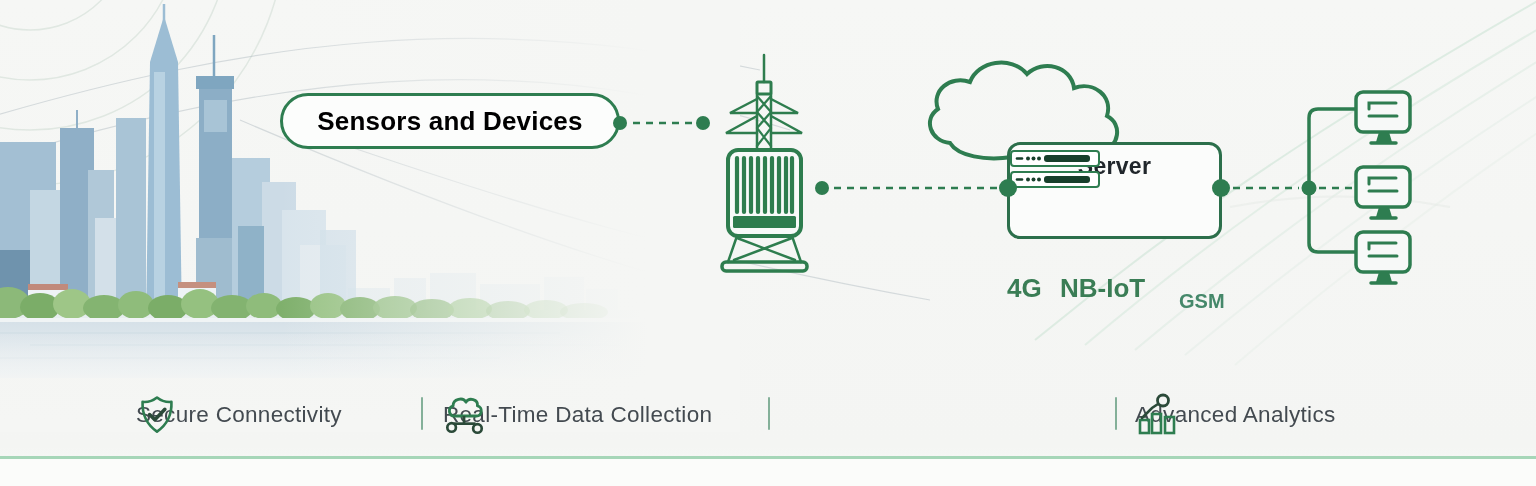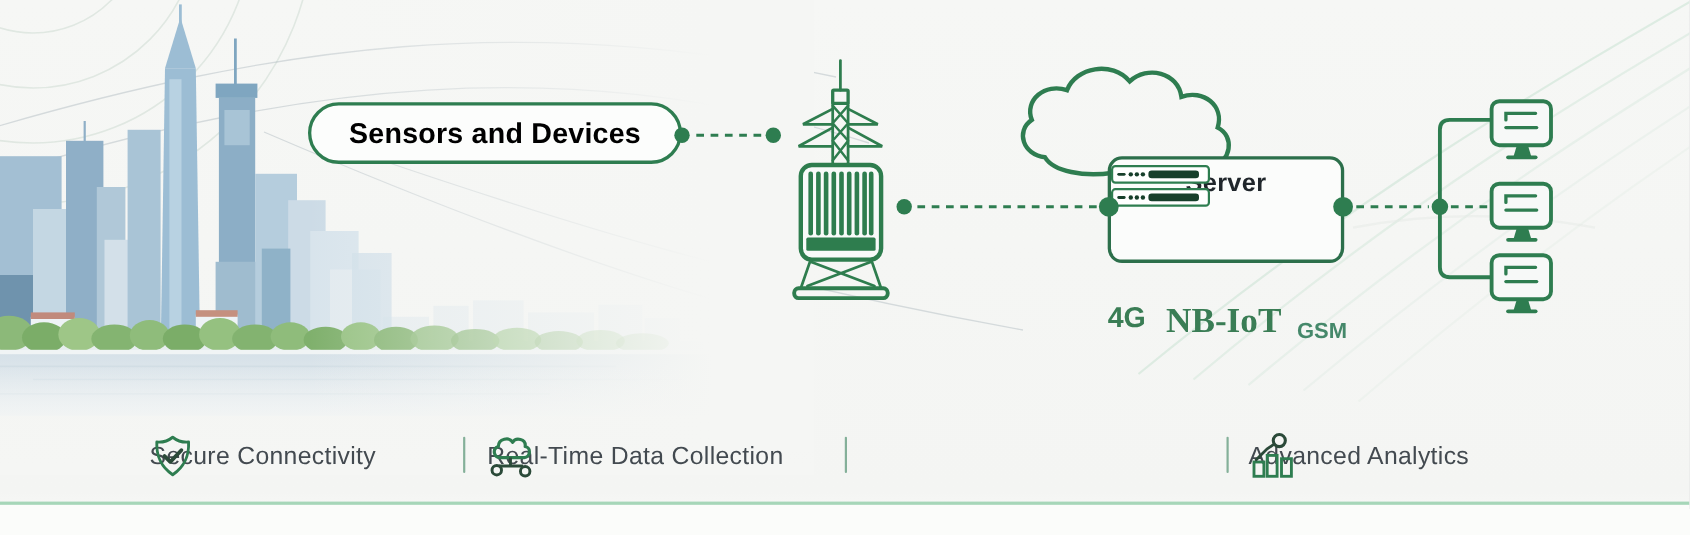--- a/index.html
+++ b/index.html
@@ -25,21 +25,21 @@
   }
   .server-title{font-size:23px;font-weight:700;color:#20262b;margin-top:8px;letter-spacing:.3px;}
   .racks{margin-top:5px;}
 
   .node-label{position:absolute;text-align:center;font-weight:700;color:#262d33;}
   .gateway-label{left:638px;top:287px;width:254px;font-size:20px;line-height:26px;}
   .applications-label{left:1288px;top:305px;width:180px;font-size:21px;}
 
   .proto{position:absolute;font-weight:700;color:#3a7d55;}
   .proto-4g{left:991px;top:273px;font-size:26px;margin-left:16px;}
-  .proto-nbiot{left:1060px;top:273px;font-size:32px;font-family:Liberation Serif, serif;}
+  .proto-nbiot{left:1060px;top:273px;font-size:26px;}
   .proto-gsm{left:1179px;top:290px;font-size:20px;color:#45886a;}
 
   .feature{position:absolute;top:393px;height:44px;display:flex;align-items:center;gap:14px;}
   .feature .flabel{font-size:22.5px;color:#434a50;letter-spacing:.3px;white-space:nowrap;}
   .f1{left:136px;} .f2{left:443px;} .f3{left:789px;} .f4{left:1135px;}
   .fsep{position:absolute;top:397px;width:2px;height:33px;background:#70a388;opacity:.85;border-radius:1px;}
   .s1{left:421px;} .s2{left:768px;} .s3{left:1115px;}
 
   .divider{position:absolute;left:0;top:456px;width:1536px;height:2.5px;background:#a6d6b8;}
   .footer-band{position:absolute;left:0;top:458.5px;width:1536px;height:27.5px;background:#fbfcfa;}

